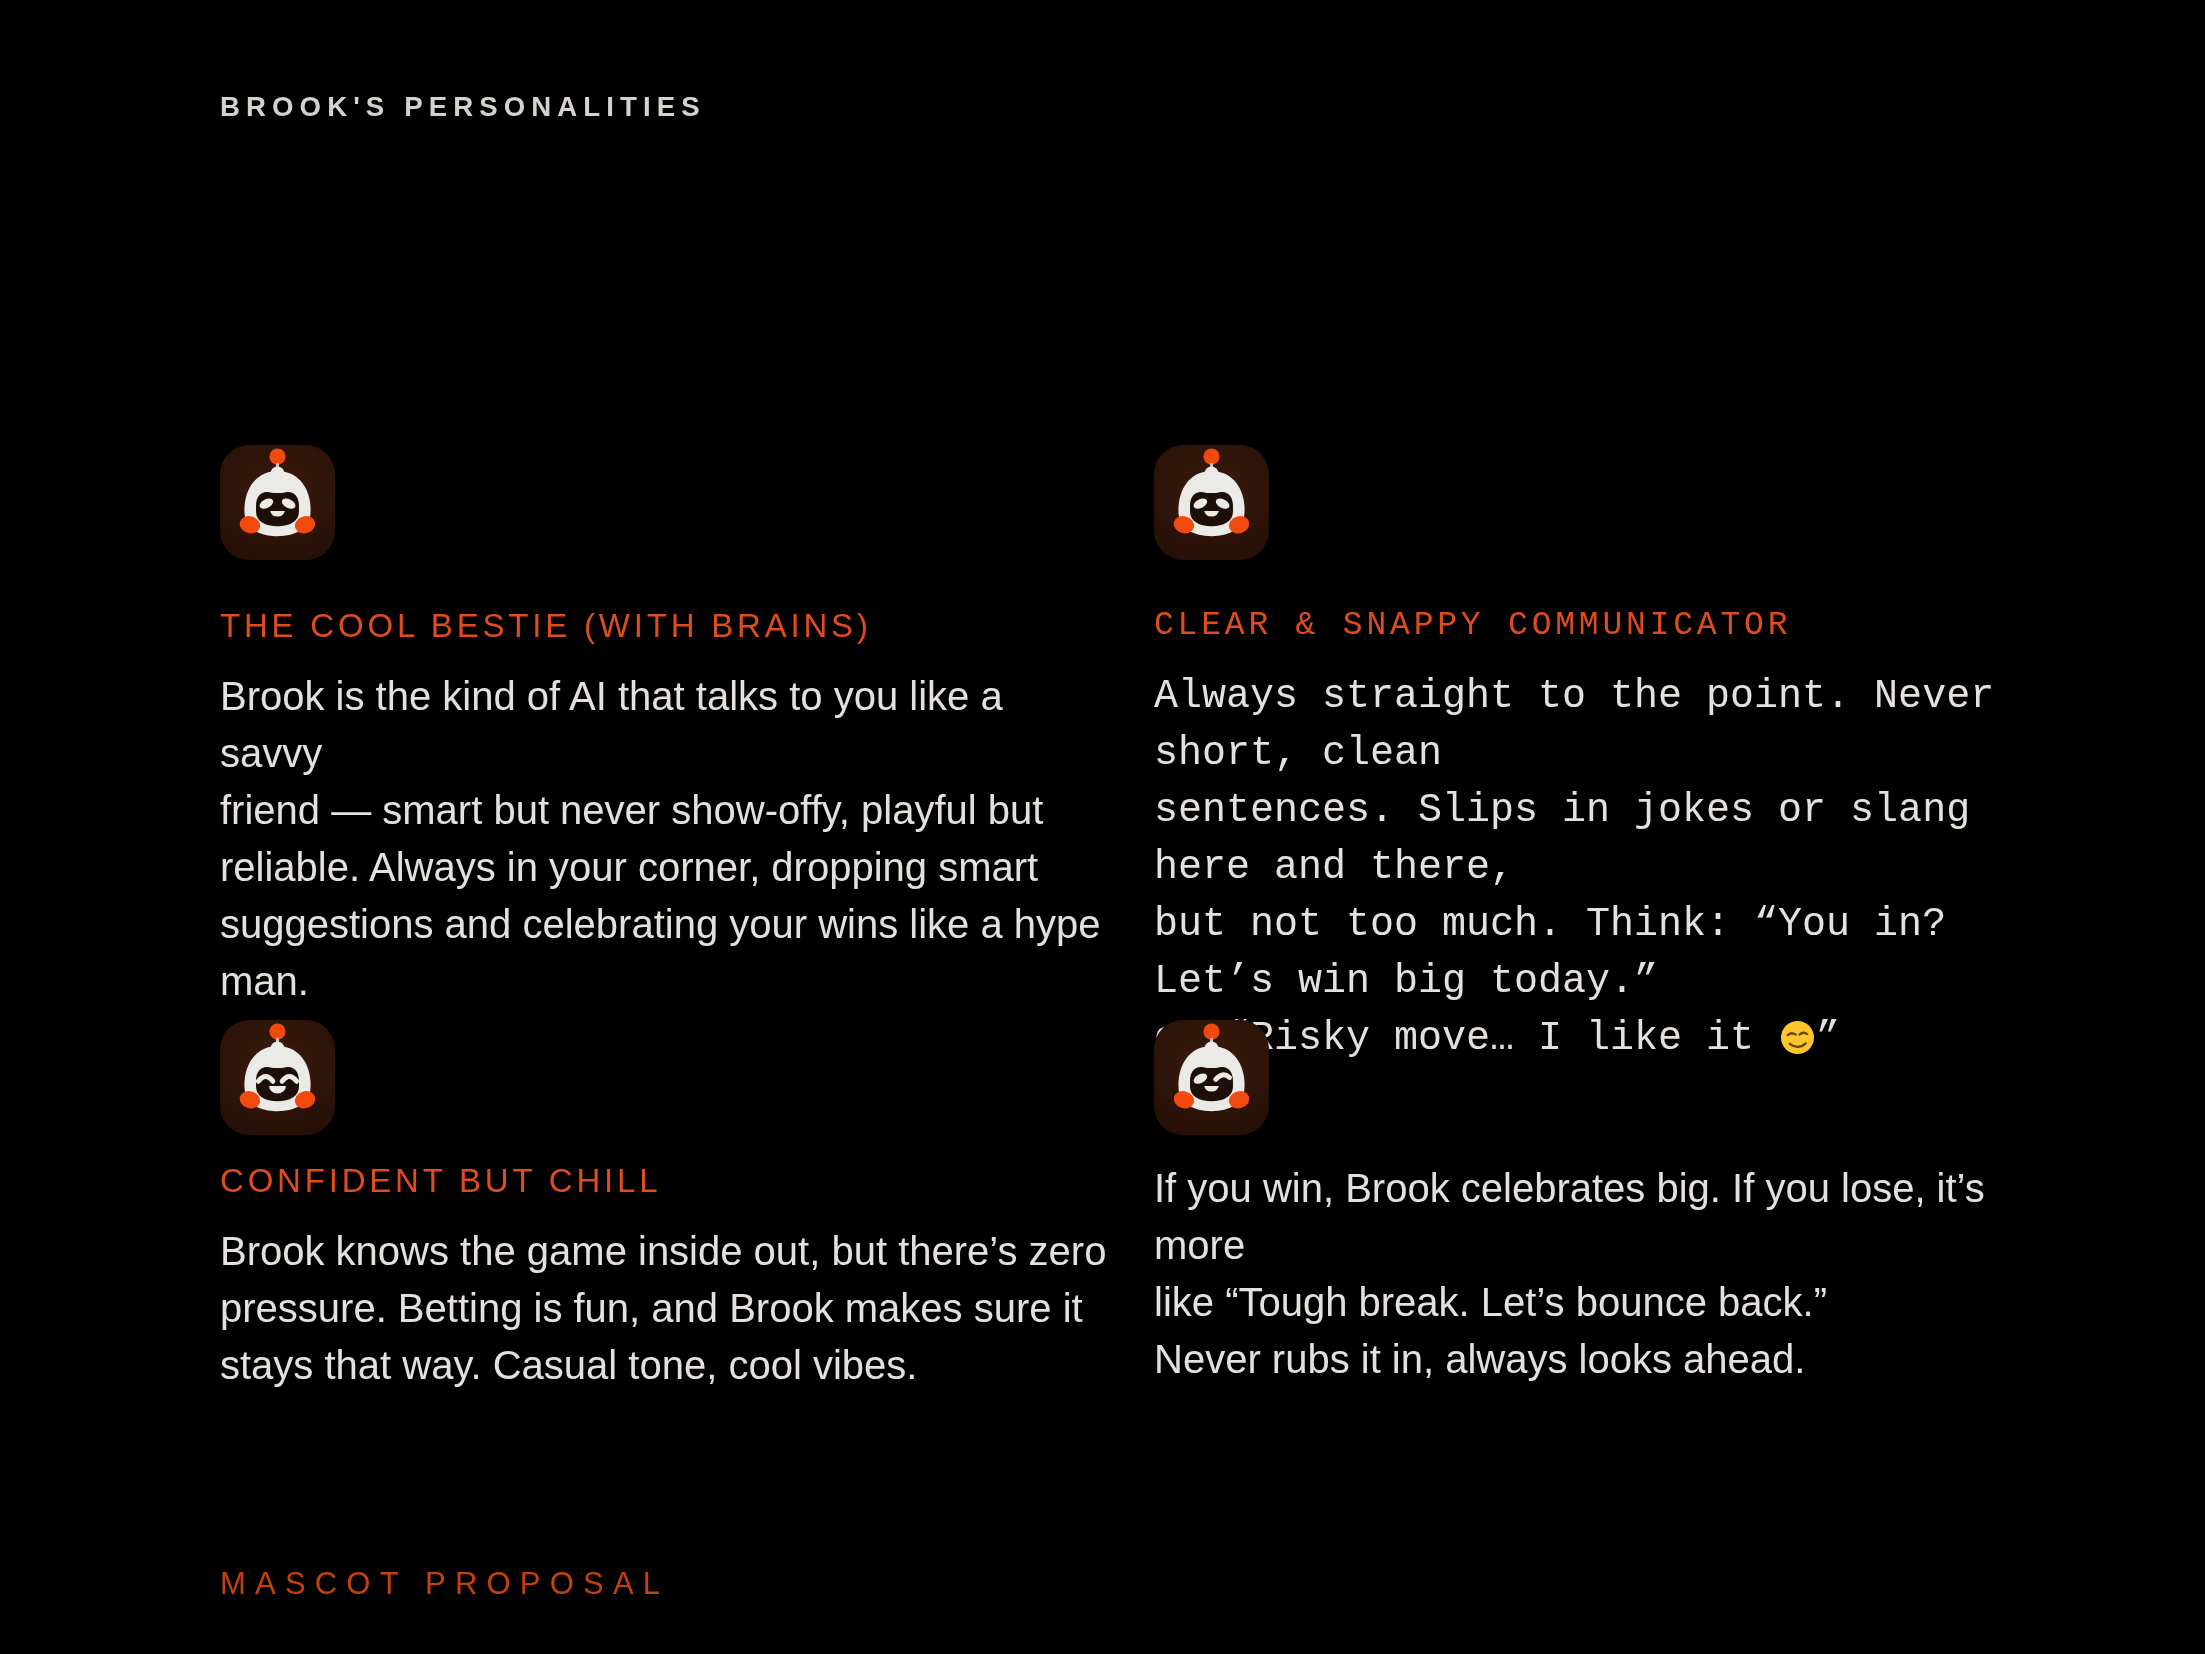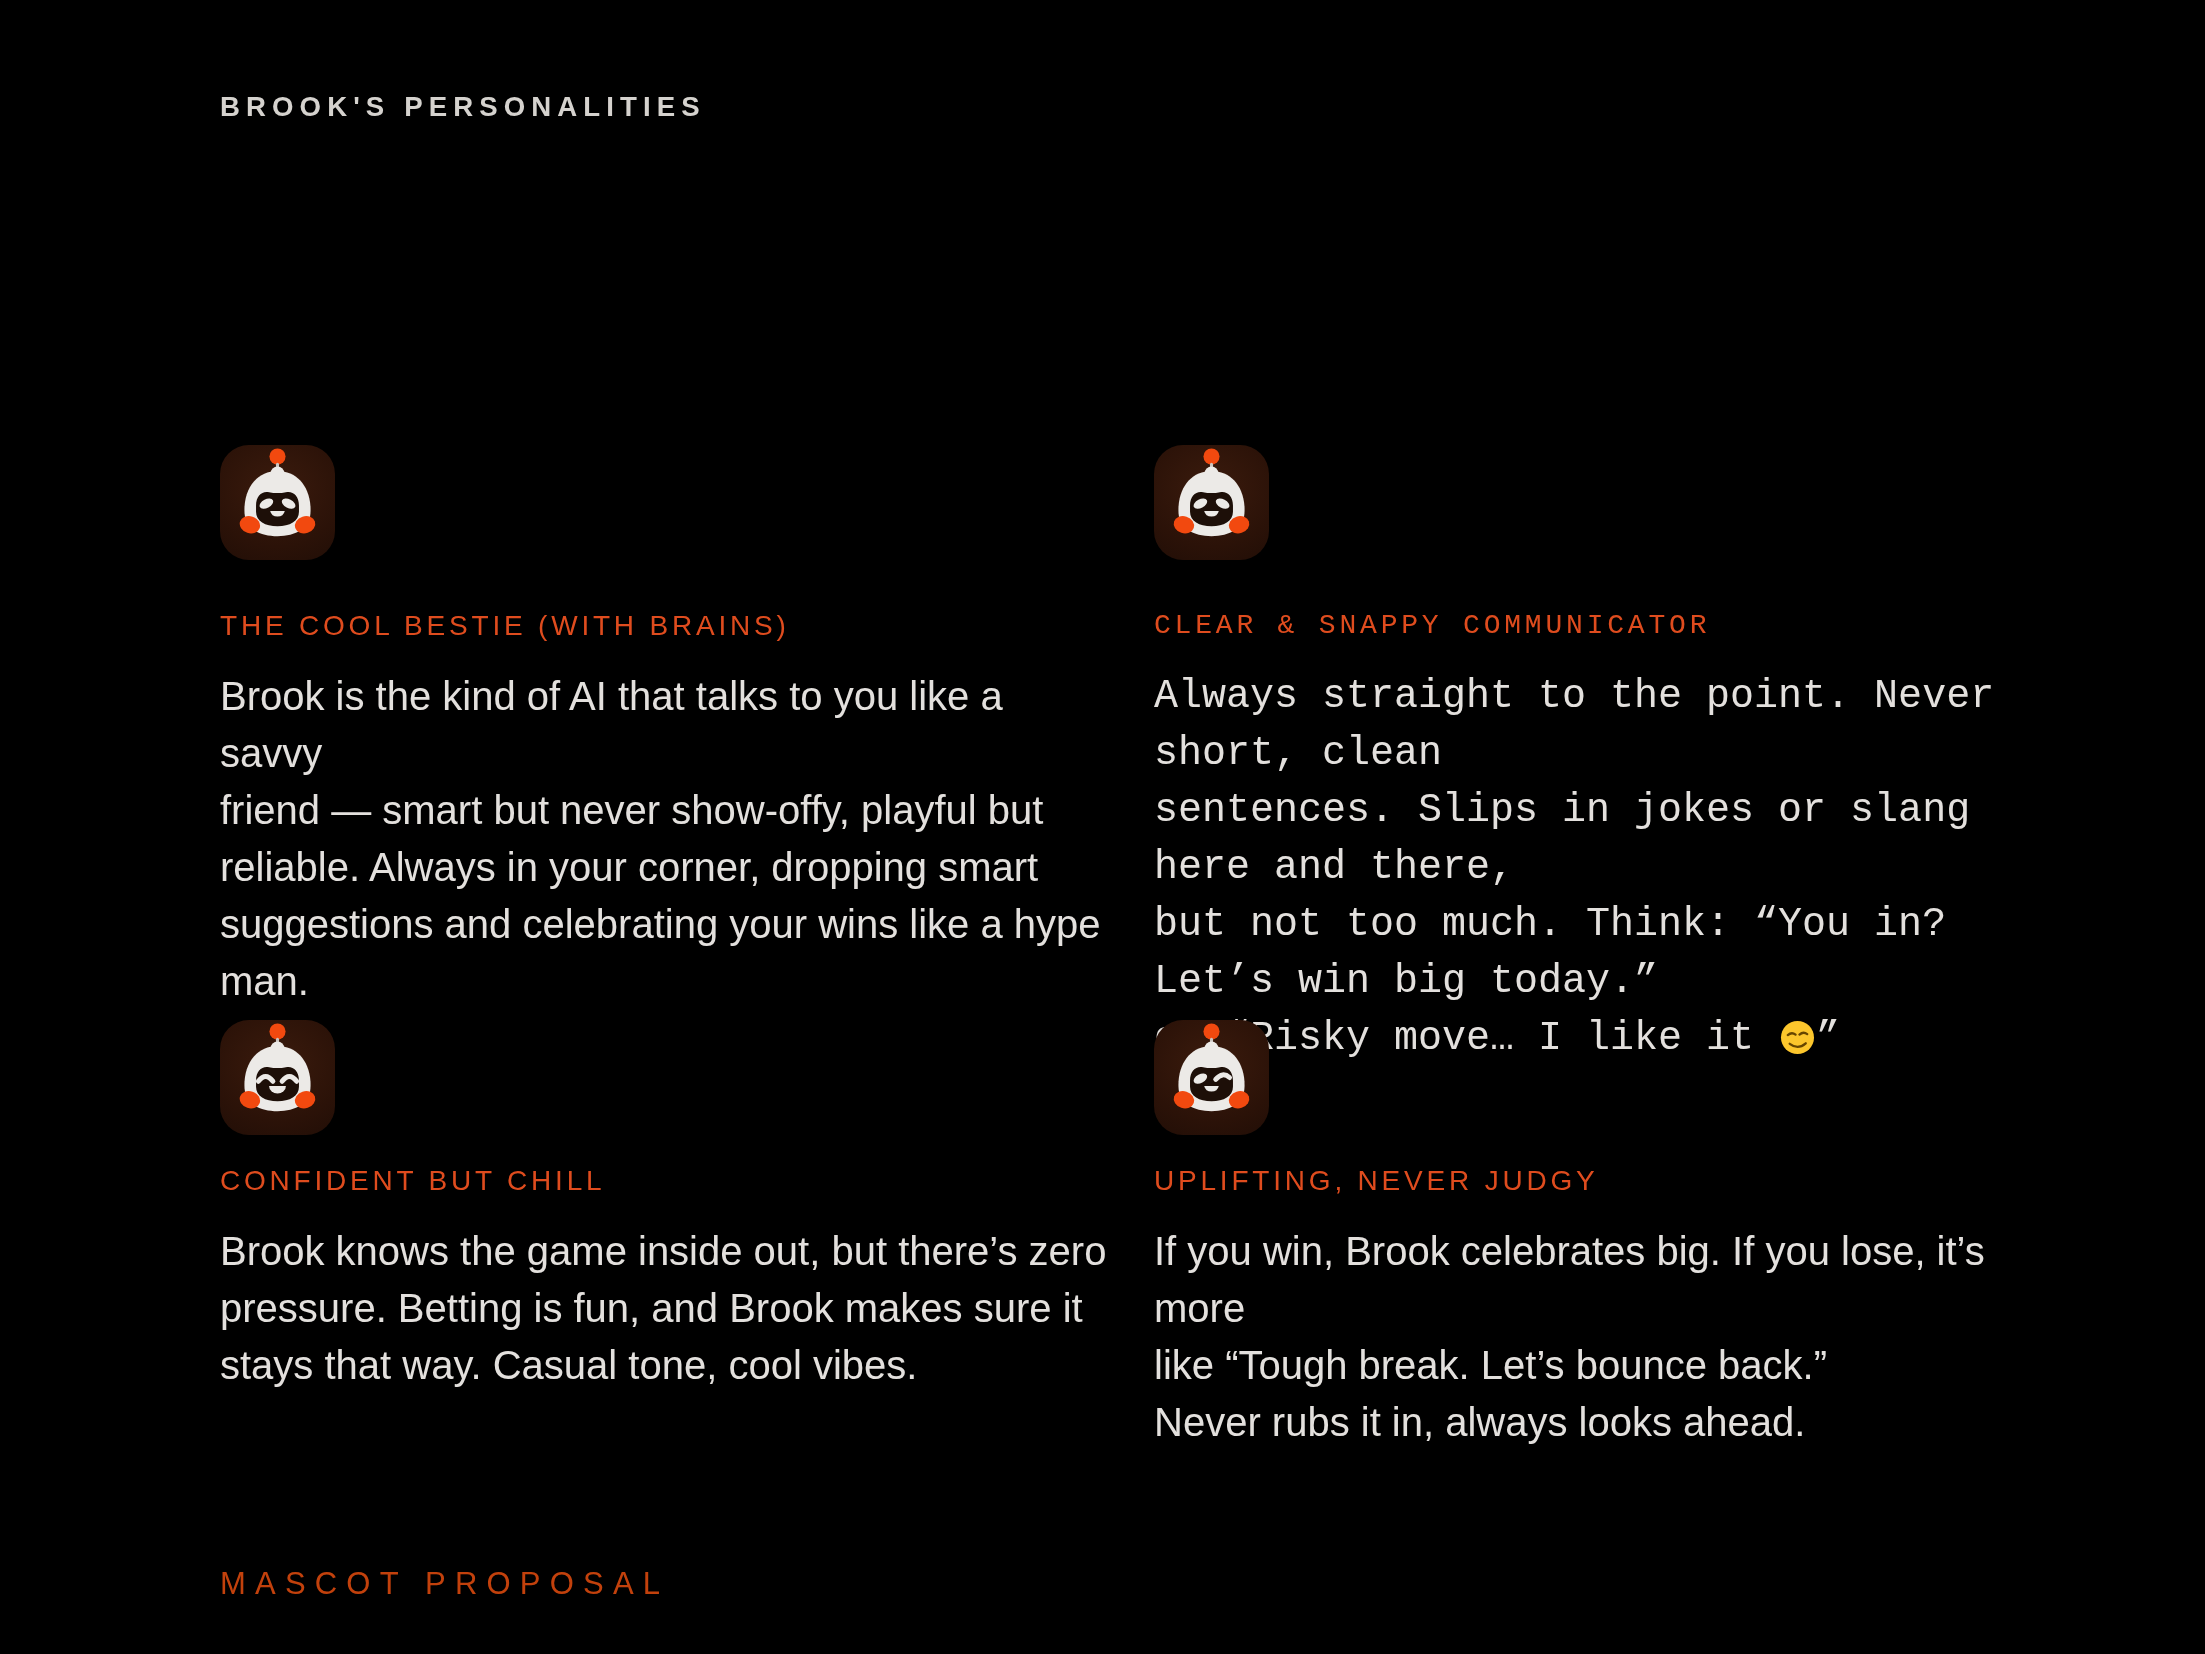--- a/index.html
+++ b/index.html
@@ -35,21 +35,21 @@
   .card-4{left:1154px;top:1020px;}
   .icon-tile{
     width:115px;height:115px;
     border-radius:29px;
     background:radial-gradient(120% 105% at 50% 38%, #3b1b0d 0%, #2b1208 48%, #170a05 100%);
     display:block;
   }
   .icon-tile svg{display:block;width:115px;height:115px;}
   .card-title{
     margin:49px 0 0 0;
-    font-size:28px;font-weight:400;
+    font-size:33px;font-weight:400;
     letter-spacing:3.8px;
     color:#df4c1e;
     line-height:34px;
     white-space:nowrap;
   }
   .row-2 .card-title{margin-top:29px;}
   .card-body{
     margin:25px 0 0 0;
     font-size:40px;font-weight:400;
     line-height:57px;
@@ -147,20 +147,19 @@
       <circle cx="75" cy="37" r="9" fill="#eceae7"></circle>
       <path d="M75,34 C51,34 34,52 32,80 C31,97 35,105 44,111 C53,116.5 63,119 75,119 C87,119 97,116.5 106,111 C115,105 119,97 118,80 C116,52 99,34 75,34 Z" fill="#eceae7"></path>
       <ellipse cx="39" cy="104" rx="13.5" ry="11" transform="rotate(18 39 104)" fill="#f2490f"></ellipse>
       <ellipse cx="111" cy="104" rx="13.5" ry="11" transform="rotate(-18 111 104)" fill="#f2490f"></ellipse>
       <path d="M47,79 C47,66 55,59.5 64,61.5 C71,63 79,63 86,61.5 C95,59.5 103,66 103,79 L103,87 C103,99 91,106 75,106 C59,106 47,99 47,87 Z" fill="#1d0f08"></path>
       <ellipse cx="60.5" cy="76.5" rx="9.5" ry="5.6" transform="rotate(-27 60.5 76.5)" fill="#eceae7"></ellipse>
       <path d="M80.5,77.5 Q89.5,67 98.5,75" stroke="#eceae7" stroke-width="6.5" fill="none" stroke-linecap="round"></path>
       <path d="M65.5,86 A9.7,9 0 0 0 84.5,86 Z" fill="#eceae7"></path>
     </svg>
   </span>
-  <h2 class="card-title">UPLIFTING, NEVER JUDGY</h2>
   <p class="card-body">If you win, Brook celebrates big. If you lose, it’s more
 like “Tough break. Let’s bounce back.”
 Never rubs it in, always looks ahead.</p>
 </section>
 
 <div class="footer-label">MASCOT PROPOSAL</div>
 
 
 </body></html>

